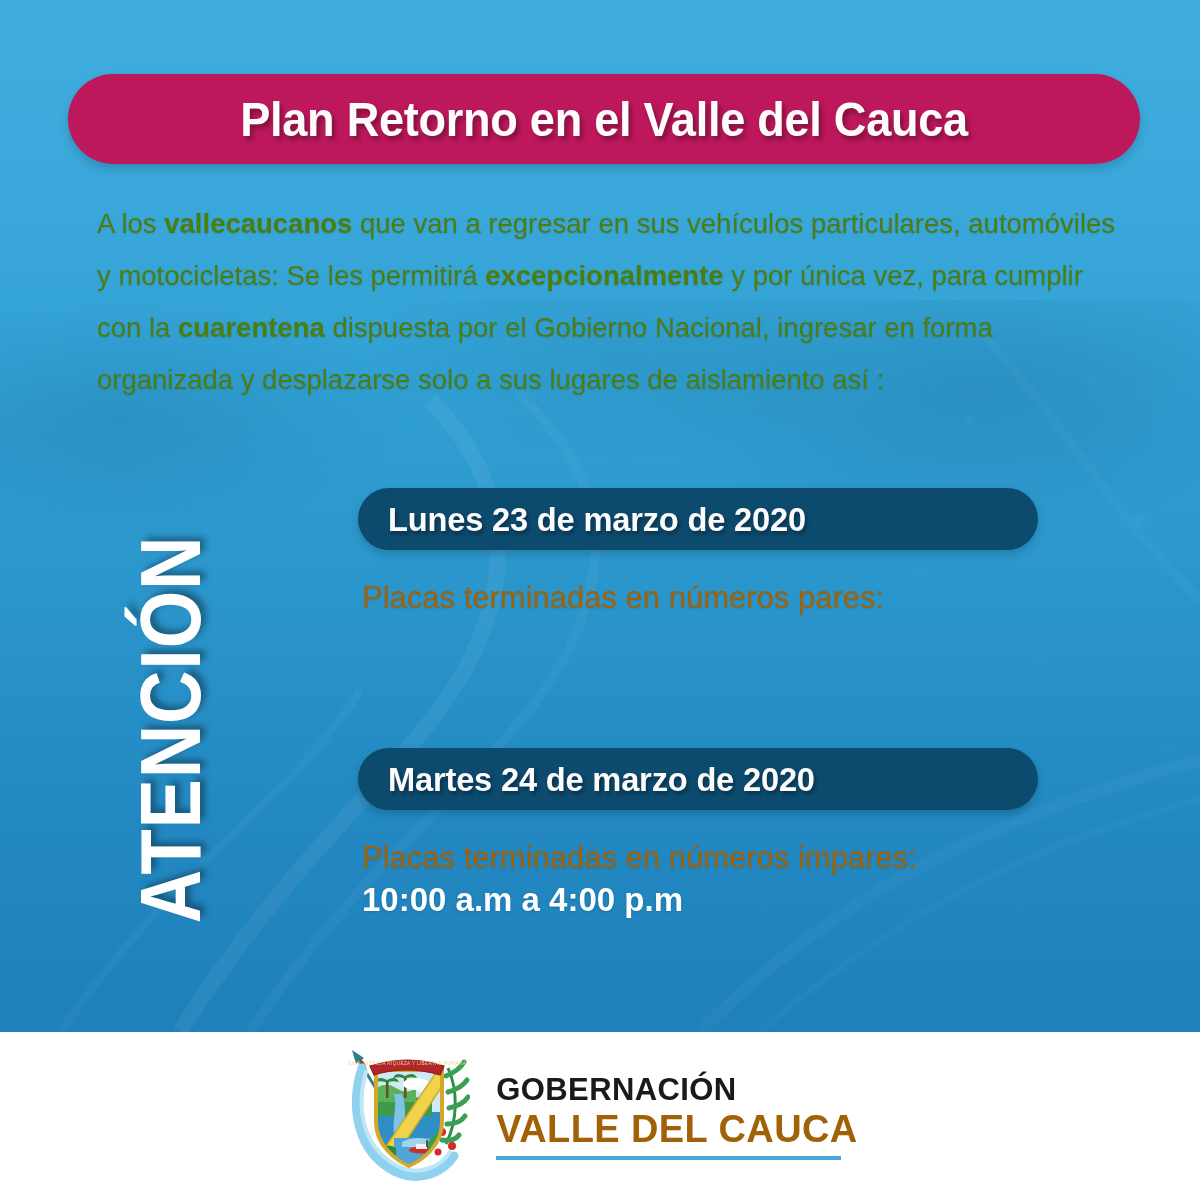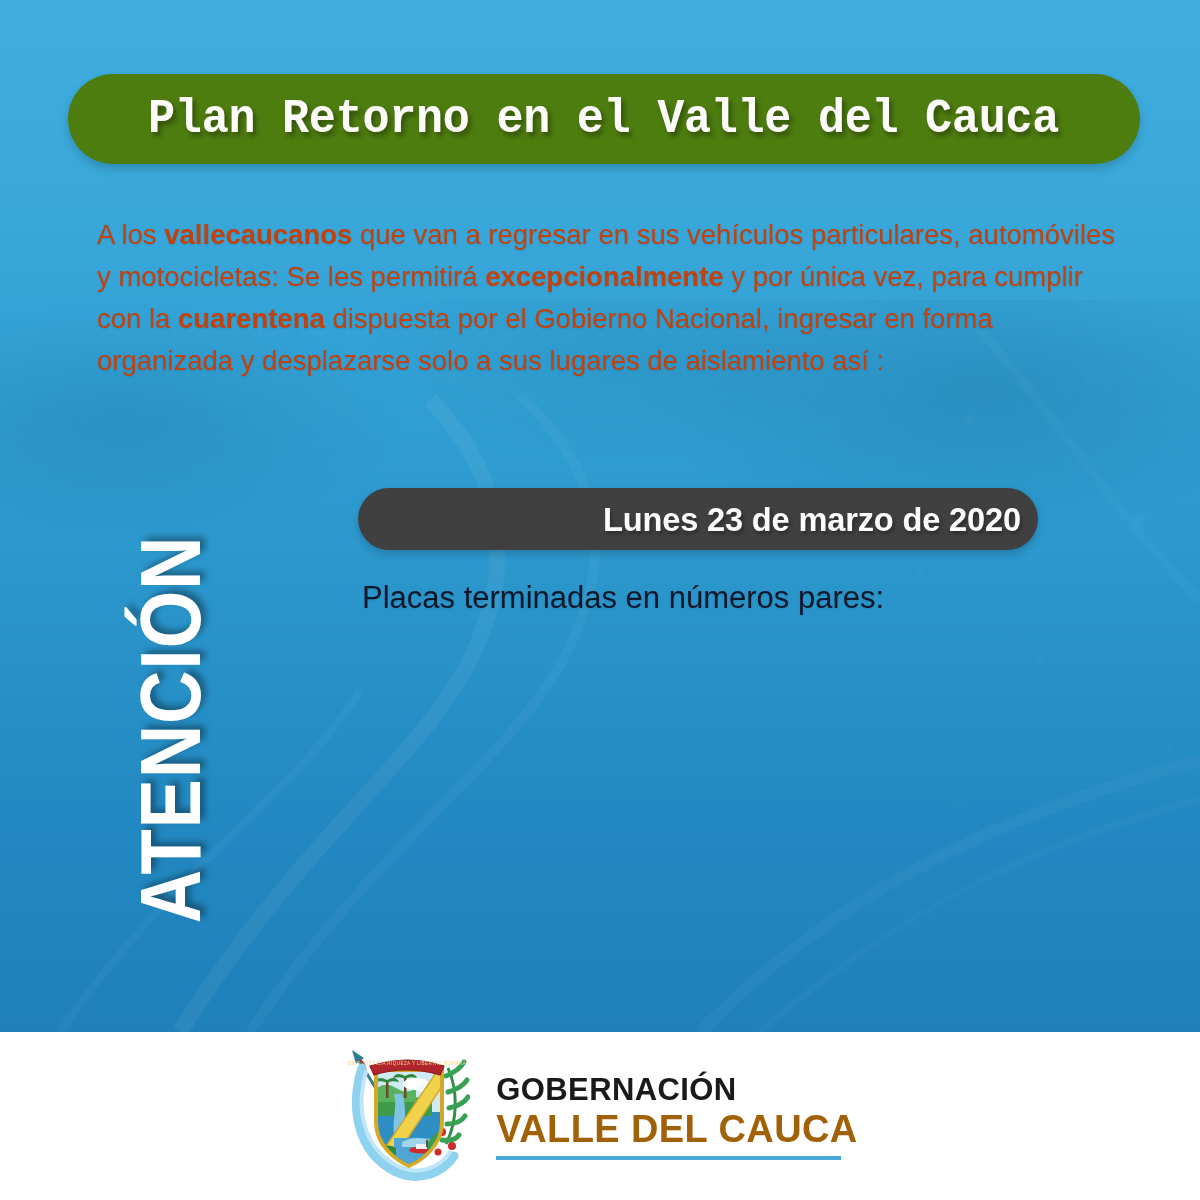--- a/index.html
+++ b/index.html
@@ -56,47 +56,45 @@
     opacity:.8;
   }
   
   .road { position:absolute; left:0; top:0; width:1200px; height:1032px; opacity:.5; }
 
   
   .title-pill {
     position:absolute;
     left:68px; top:74px;
     width:1072px; height:90px;
-    background:#4d7c0f;
+    background:#be185d;
     border-radius:45px;
     display:flex; align-items:center; justify-content:center;
     box-shadow:0 5px 10px rgba(0,0,0,.16);
-    font-family:Liberation Mono, monospace;
   }
   .title-text {
     color:#fdfcfa;
     font-size:48px;
     font-weight:bold;
     letter-spacing:-.3px;
     transform:scaleX(.94);
     text-shadow:3px 4px 5px rgba(0,0,0,.35);
     white-space:nowrap;
   }
 
   
   .intro {
     position:absolute;
     left:97px; top:198px;
     width:1030px;
-    color:#c2410c;
+    color:#4d7c0f;
     font-size:27.5px;
-    line-height:42px;
+    line-height:52px;
     font-weight:300;
     text-shadow:0 1px 2px rgba(0,0,0,.10);
-    margin-top:16px;
   }
   .intro b { font-weight:bold; }
 
   
   .atencion-wrap {
     position:absolute;
     left:0px; top:430px;
     width:300px; height:560px;
   }
   .atencion {
@@ -115,41 +113,40 @@
     white-space:nowrap;
   }
 
   
   .day-block { position:absolute; left:358px; }
   .day-block.first  { top:488px; }
   .day-block.second { top:748px; }
 
   .date-pill {
     width:680px; height:62px;
-    background:#404040;
+    background:#0c4a6e;
     border-radius:31px;
     display:flex; align-items:center;
     padding-left:30px;
     box-shadow:0 4px 9px rgba(0,0,0,.18);
-    justify-content:flex-end;
   }
   .date-text {
     color:#fdfcfa;
     font-size:34px;
     font-weight:bold;
     letter-spacing:-.2px;
     transform:scaleX(.96);
     transform-origin:left center;
     text-shadow:2px 3px 4px rgba(0,0,0,.32);
     white-space:nowrap;
   }
 
   .sched { margin-top:28px; padding-left:4px; }
   .sched-desc {
-    color:#0f172a;
+    color:#a16207;
     font-size:31px;
     font-weight:300;
     line-height:40px;
     text-shadow:0 1px 2px rgba(0,0,0,.10);
     white-space:nowrap;
   }
   .sched-hours {
     color:#ffffff;
     font-size:33px;
     font-weight:bold;
@@ -219,20 +216,29 @@
 
   <div class="day-block first">
     <div class="date-pill">
       <span class="date-text">Lunes 23 de marzo de 2020</span>
     </div>
     <div class="sched">
       <div class="sched-desc">Placas terminadas en números pares:</div>
     </div>
   </div>
 
+  <div class="day-block second">
+    <div class="date-pill">
+      <span class="date-text">Martes 24 de marzo de 2020</span>
+    </div>
+    <div class="sched">
+      <div class="sched-desc">Placas terminadas en números impares:</div>
+      <div class="sched-hours">10:00 a.m a 4:00 p.m</div>
+    </div>
+  </div>
 
   <div class="footer">
 
     <svg class="crest" viewBox="0 0 128 140">
 
       <line x1="14" y1="10" x2="46" y2="62" stroke="#2f7f8c" stroke-width="3"></line>
       <polygon points="10,4 22,12 14,18" fill="#2f7f8c"></polygon>
       <path d="M18 14 q8 6 4 14 q-3 7 -6 2" stroke="#b03030" stroke-width="2.2" fill="none"></path>
       <circle cx="16" cy="32" r="3" fill="#b03030"></circle>
 

